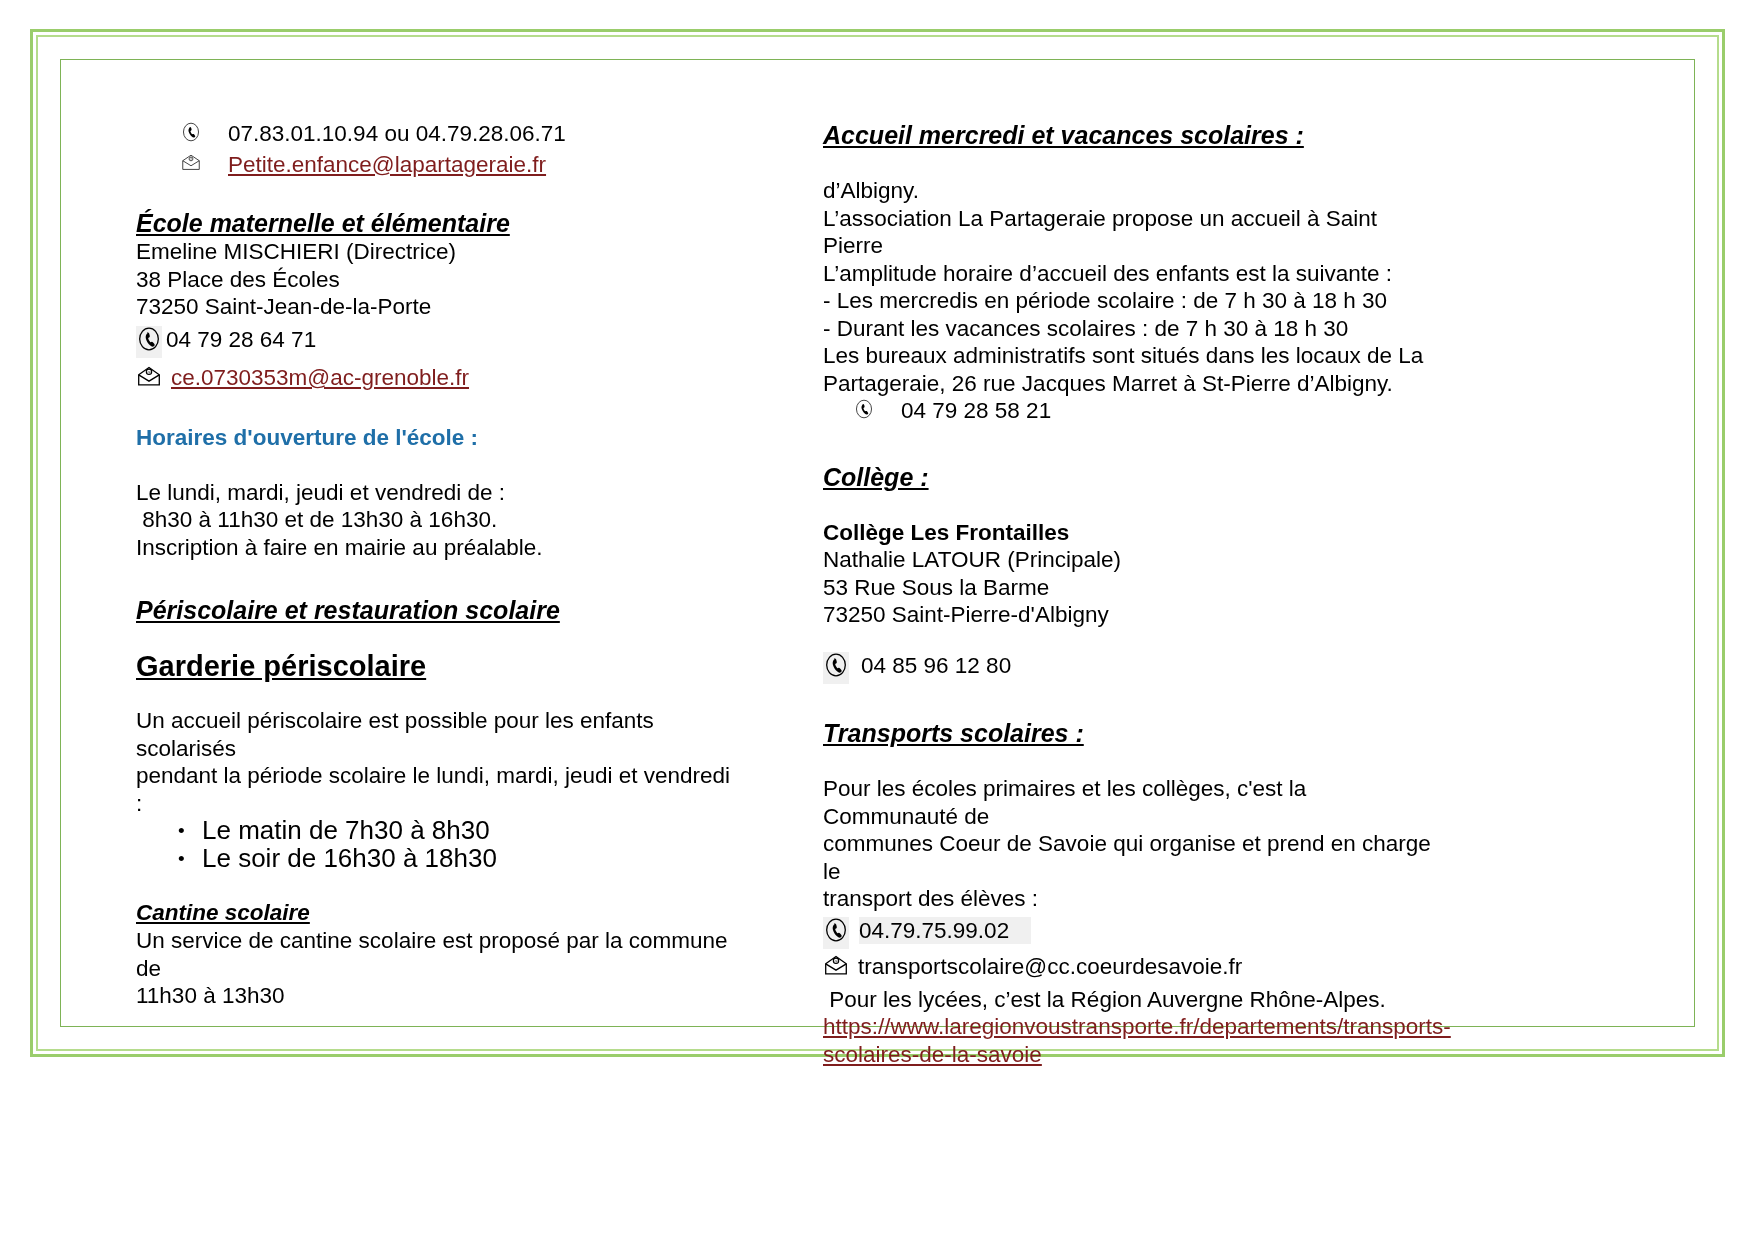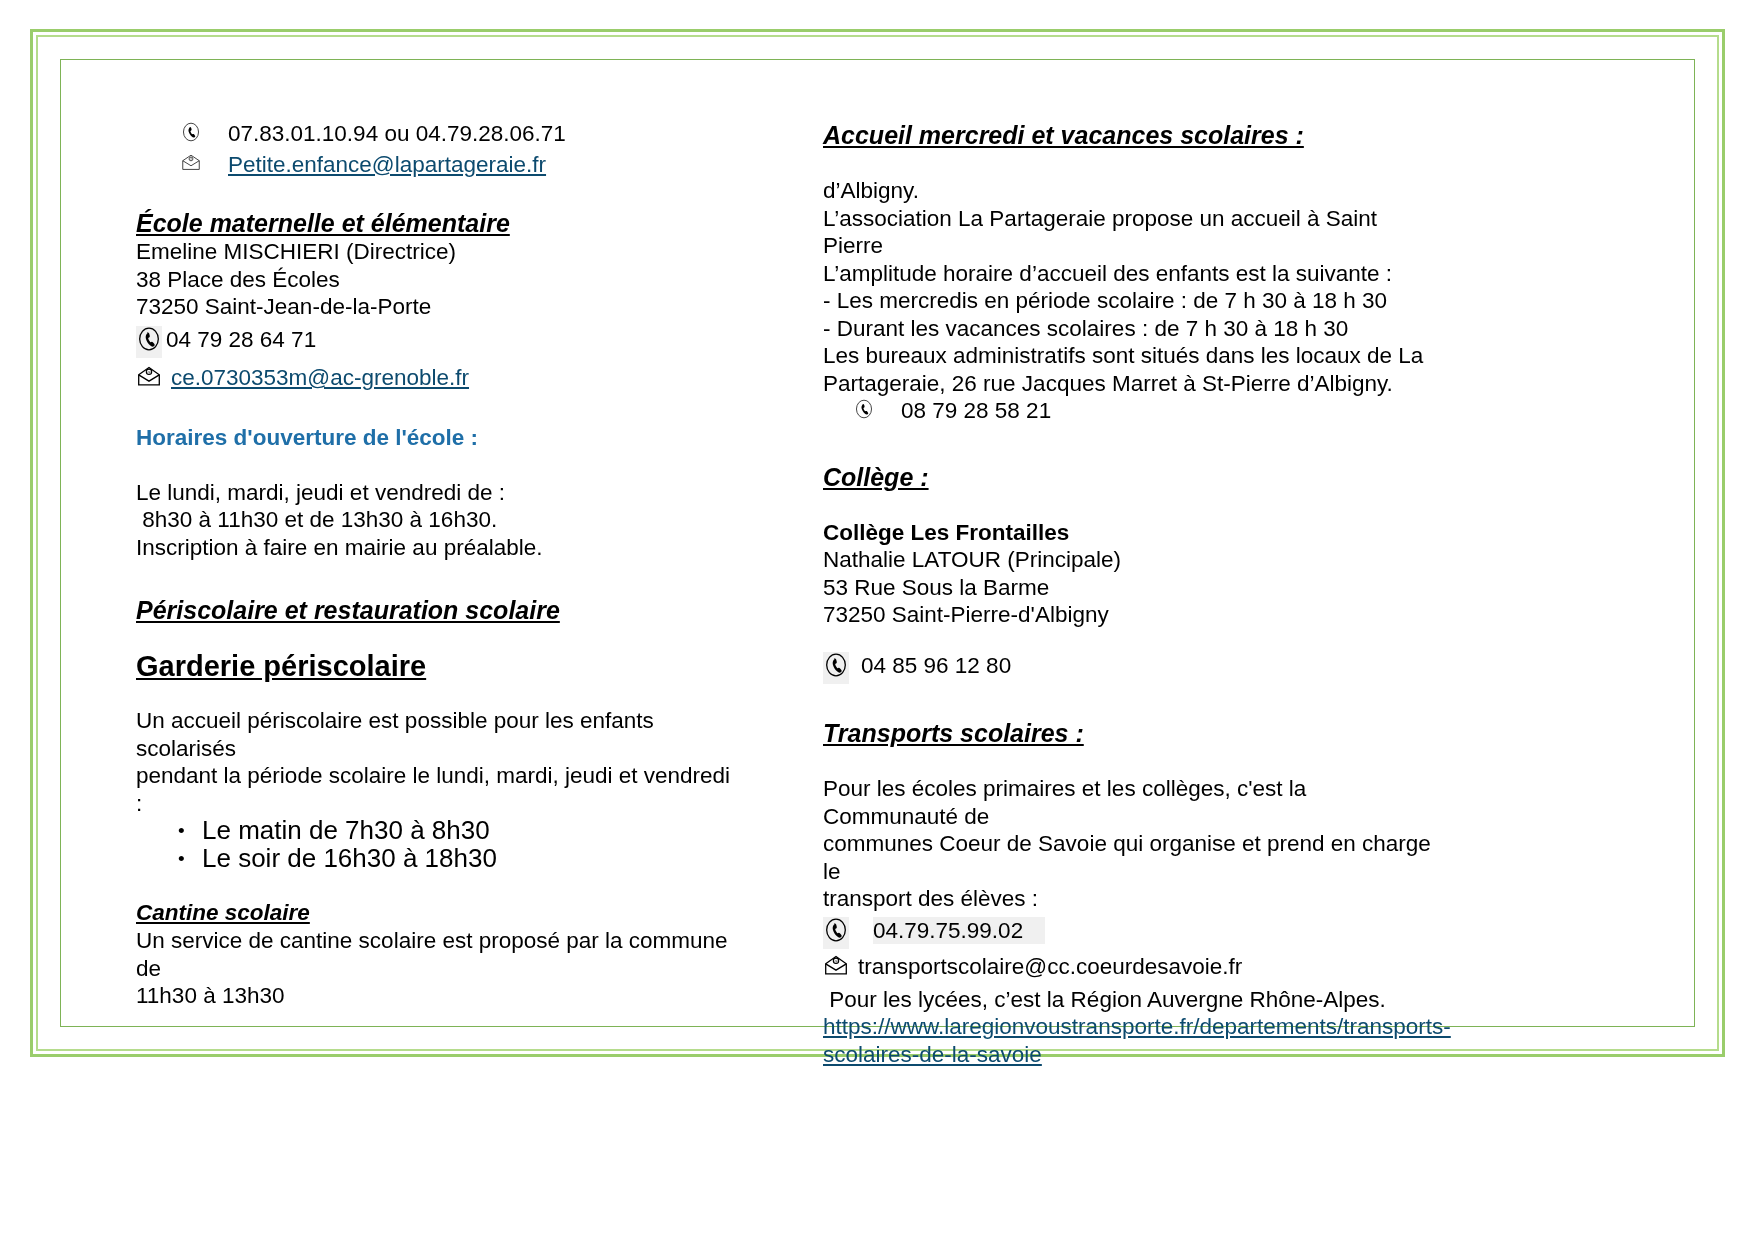--- a/index.html
+++ b/index.html
@@ -90,21 +90,21 @@
     display: inline-block;
   }
   .h-blue {
     font-size: 22.5px;
     font-weight: bold;
     color: #1F6FA8;
     line-height: 28px;
     display: inline-block;
   }
   .link {
-    color: #0c4a6e;
+    color: #7f1d1d;
     text-decoration: underline;
     font-size: 22.5px;
     line-height: 27.5px;
   }
   .spacer-md { height: 27px; }
   .spacer-lg { height: 34px; }
 
   sup.ord { font-size: 0.62em; vertical-align: super; line-height: 0; }
 
   
@@ -266,21 +266,21 @@
     <div class="line">Les bureaux administratifs sont situés dans les locaux de La</div>
     <div class="line">Partageraie, 26 rue Jacques Marret à St-Pierre d’Albigny.</div>
 
     <div class="icon-row indent-2">
       <span class="ic">
         <svg class="ic-sm" viewBox="0 0 24 24">
           <ellipse cx="12" cy="12" rx="8.2" ry="9.6" fill="none" stroke="#333" stroke-width="1"></ellipse>
           <path d="M10.2 6.6c1.1-.35 1.85.15 2.05 1.0l.35 1.5c.16.7-.06 1.15-.6 1.45l-.7.4c.3 1.35.95 2.6 1.85 3.5l.75-.3c.55-.22 1.0-.06 1.4.42l.95 1.15c.55.66.5 1.5-.35 2.0-1.0.6-2.05.2-3.1-.75-1.55-1.4-2.75-3.35-3.3-5.3-.35-1.3-.3-2.6.3-3.6.35-.6.75-.9 1.05-1.0z" fill="#000"></path>
         </svg>
       </span>
-      <span class="tx" style="margin-left:26px;">08 79 28 58 21</span>
+      <span class="tx" style="margin-left:26px;">04 79 28 58 21</span>
     </div>
 
     <div class="spacer-lg"></div>
 
     <div>
       <span class="h-main">Collège :</span>
     </div>
 
     <div class="spacer-md"></div>
 
@@ -311,21 +311,21 @@
     <div class="line">communes Coeur de Savoie qui organise et prend en charge le</div>
     <div class="line">transport des élèves :</div>
 
     <div class="icon-row" style="margin-top:4px;">
       <span class="ic hl">
         <svg class="ic-lg" viewBox="0 0 24 24">
           <ellipse cx="12" cy="12" rx="8.6" ry="10" fill="none" stroke="#000" stroke-width="1.2"></ellipse>
           <path d="M10.0 6.2c1.2-.4 2.05.2 2.3 1.15l.4 1.7c.18.8-.07 1.3-.68 1.65l-.8.45c.34 1.5 1.08 2.9 2.1 3.9l.85-.35c.62-.25 1.12-.07 1.58.48l1.08 1.3c.62.75.56 1.7-.4 2.25-1.12.68-2.3.22-3.5-.85-1.75-1.55-3.1-3.75-3.72-5.95-.4-1.45-.35-2.9.34-4.05.4-.68.85-1.0 1.2-1.1z" fill="#000"></path>
         </svg>
       </span>
-      <span class="tx hl" style="margin-left:24px;padding-right:22px;">04.79.75.99.02</span>
+      <span class="tx hl" style="margin-left:10px;padding-right:22px;">04.79.75.99.02</span>
     </div>
 
     <div class="icon-row" style="margin-top:4px;">
       <span class="ic">
         <svg class="ic-lg" viewBox="0 0 24 24">
           <path d="M2.5 10 L12 3.2 L21.5 10 L21.5 19.2 L2.5 19.2 Z" fill="#fff" stroke="#000" stroke-width="1.2"></path>
           <path d="M2.5 10 L12 15.8 L21.5 10" fill="none" stroke="#000" stroke-width="1.2"></path>
           <circle cx="12" cy="7.2" r="2.5" fill="#fff" stroke="#000" stroke-width="1"></circle>
           <text x="12" y="8.8" font-size="3.8" text-anchor="middle" fill="#000">@</text>
         </svg>

